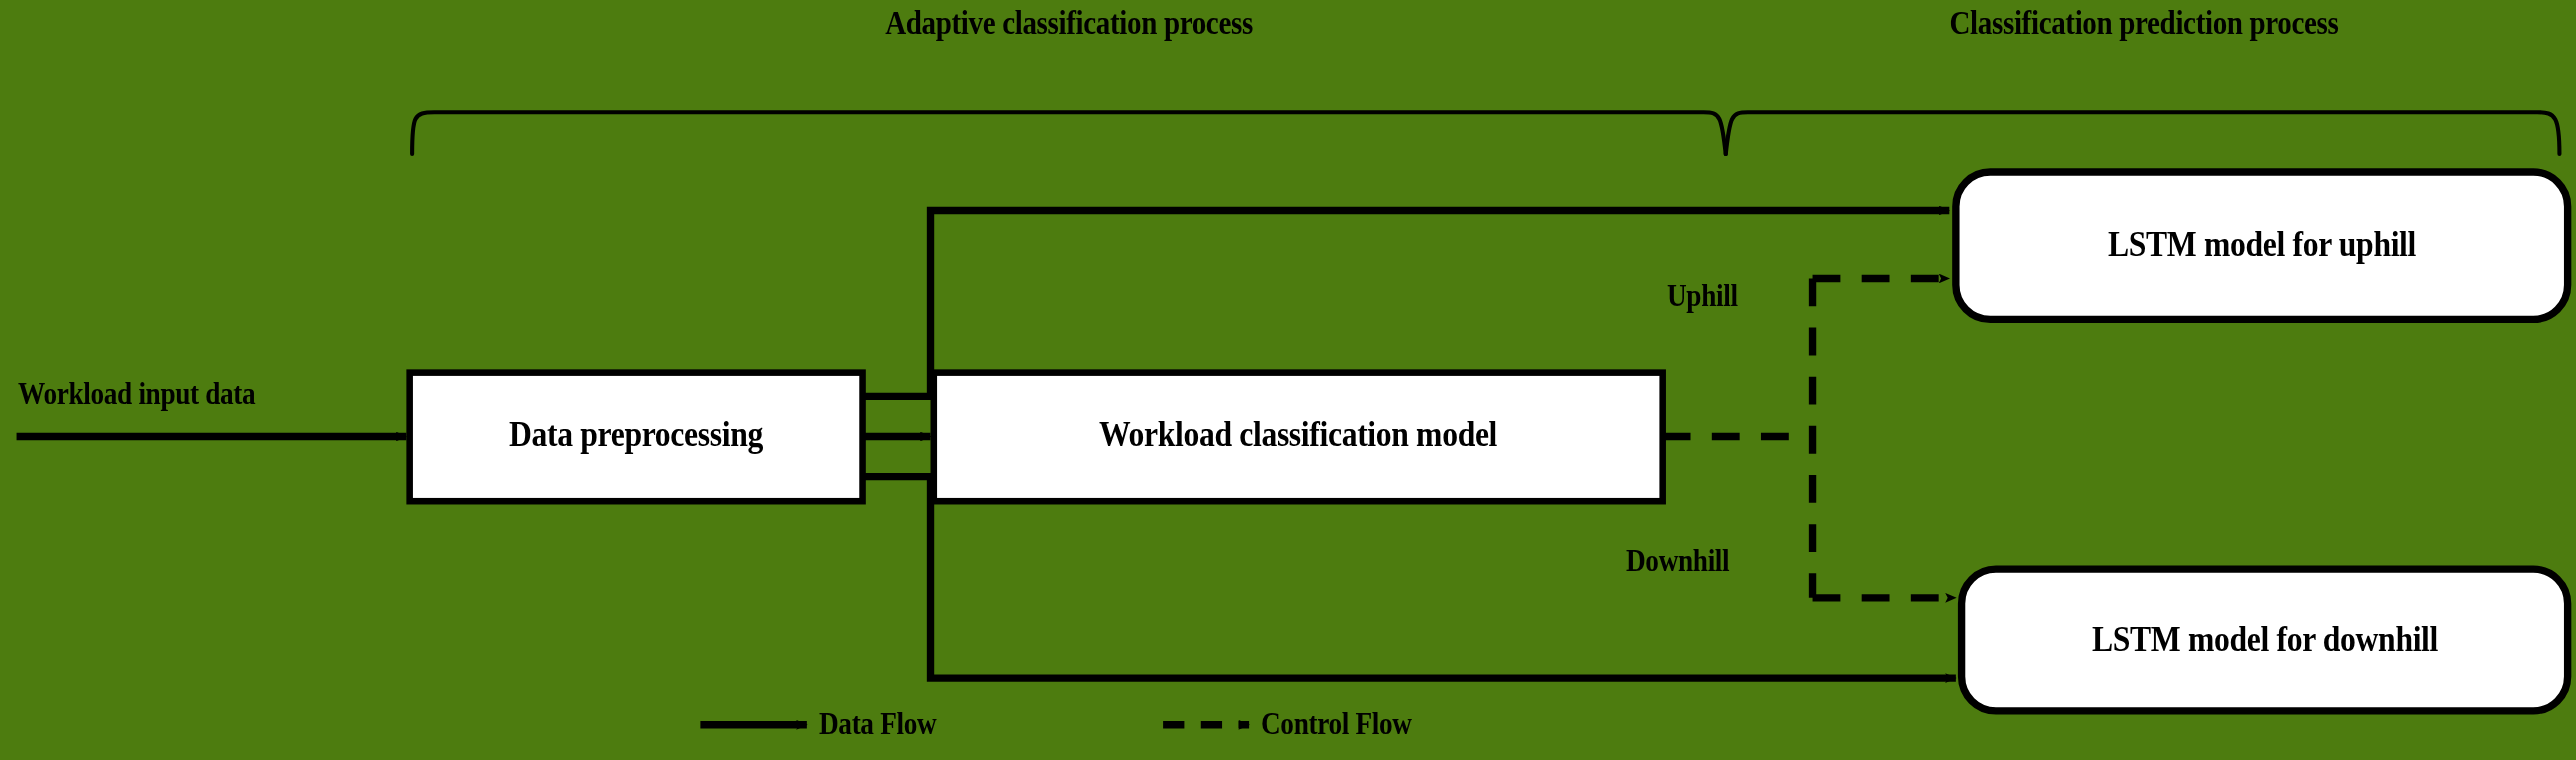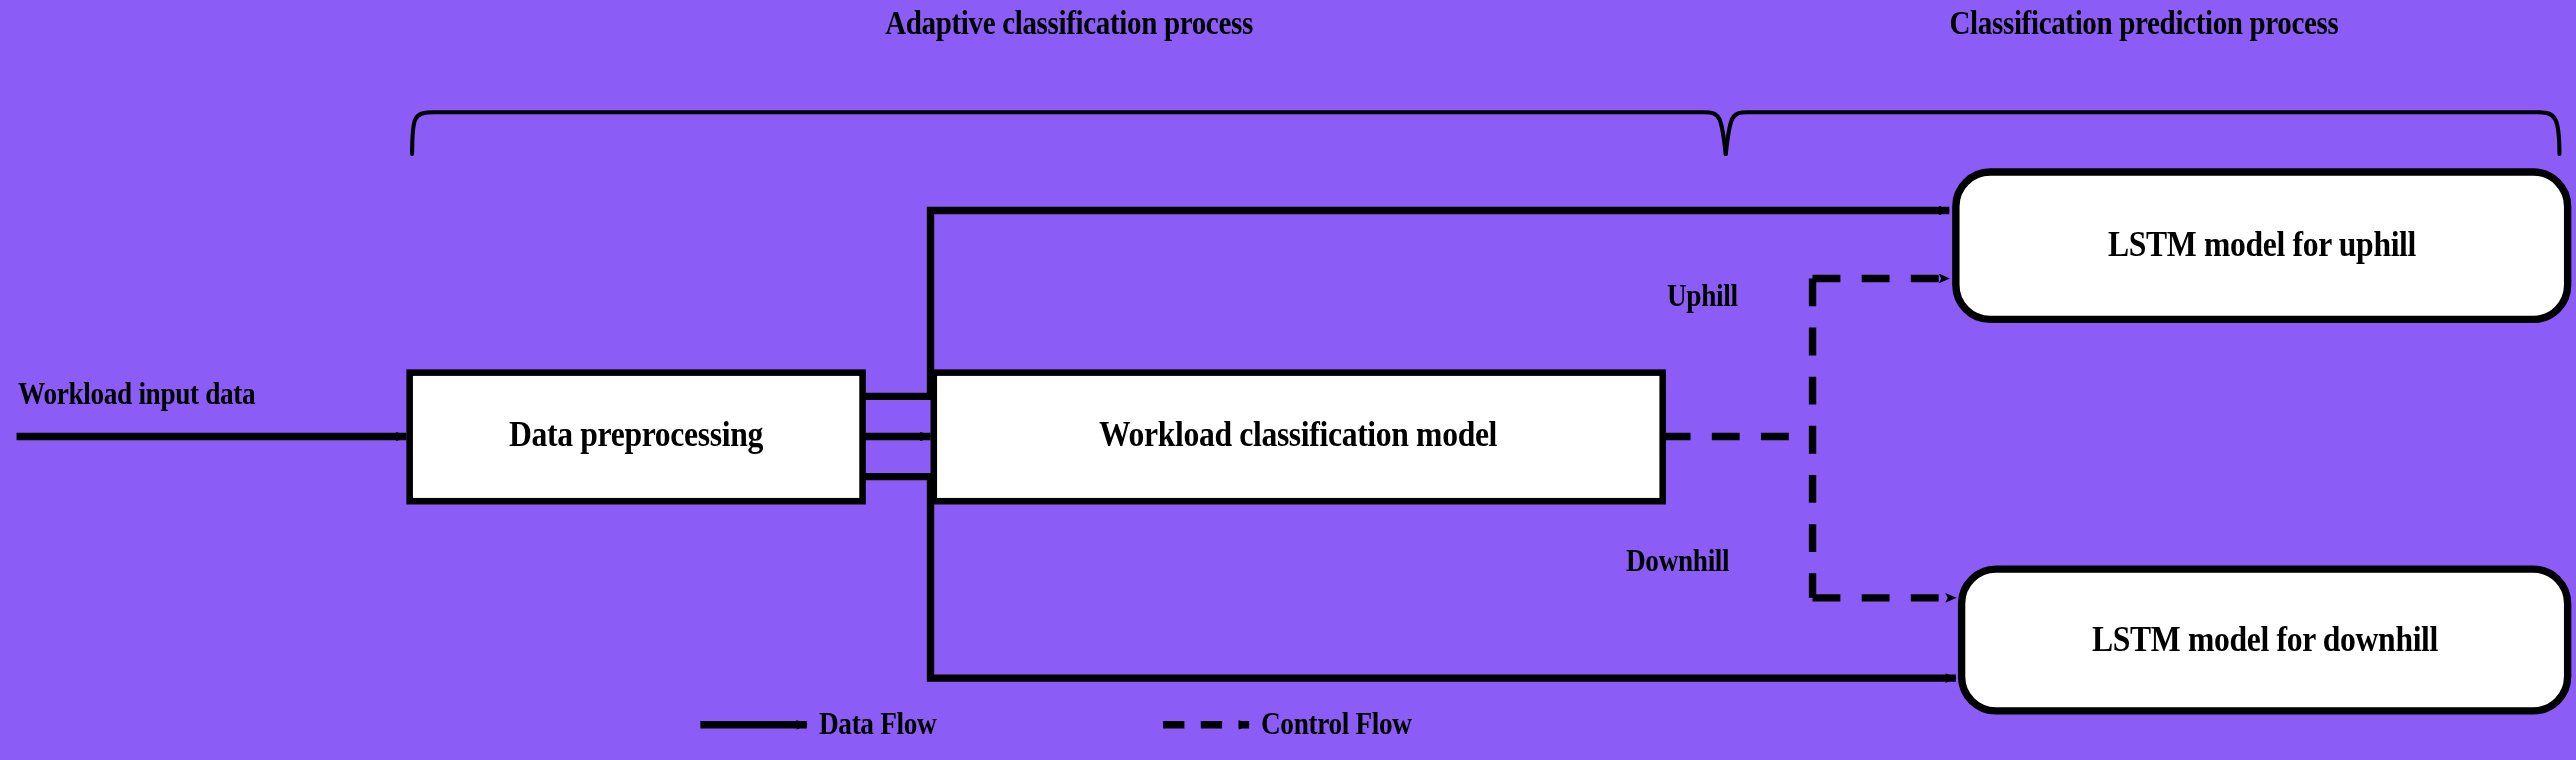--- a/index.html
+++ b/index.html
@@ -4,21 +4,21 @@
 <style>
   html, body {
     margin: 0;
     padding: 0;
     background: #ffffff;
   }
   #canvas {
     position: relative;
     width: 2576px;
     height: 760px;
-    background: #8b5cf6;
+    background: #4d7c0f;
     overflow: hidden;
     font-family: "Liberation Serif", "DejaVu Serif", serif;
   }
   svg.layer {
     position: absolute;
     left: 0;
     top: 0;
     width: 2576px;
     height: 760px;
     overflow: visible;

